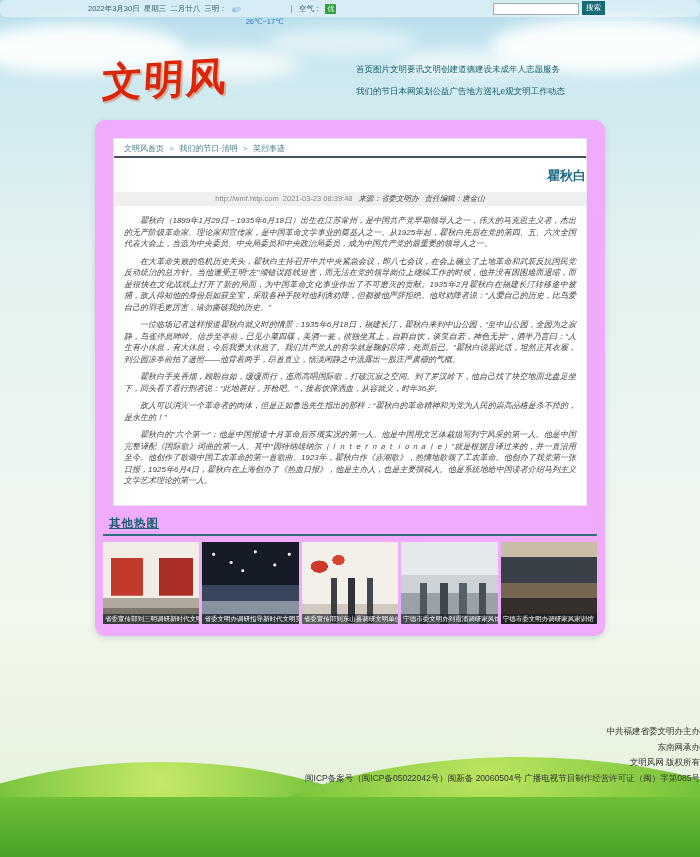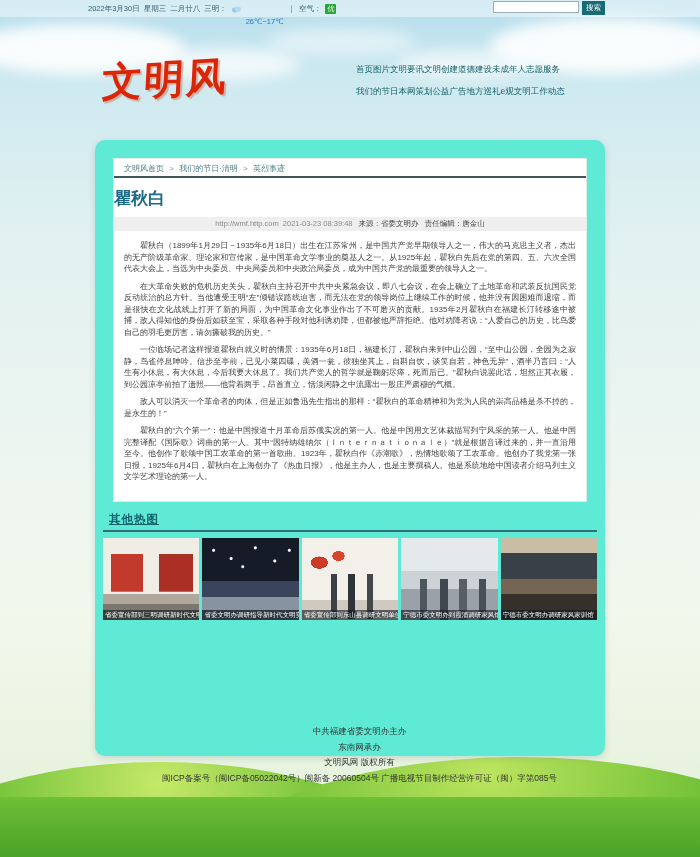--- a/index.html
+++ b/index.html
@@ -16,44 +16,44 @@
   .c3 { right:-25px; top:18px; width:235px; height:56px; }
   .c4 { right:165px; top:50px; width:140px; height:28px; opacity:.7; }
   .c5 { left:38%; top:28px; width:150px; height:28px; opacity:.55; }
   
   .grass { position:absolute; left:0; right:0; bottom:0; height:110px; z-index:1; pointer-events:none; }
   .grass-base { position:absolute; left:0; right:0; bottom:0; height:60px; background:linear-gradient(180deg,#6fbf37,#4aa228); }
   .hill { position:absolute; border-radius:50%; }
   .h1 { left:-130px; bottom:-165px; width:580px; height:260px; background:radial-gradient(ellipse at 50% 8%,#c6e969 0%,#7cc63e 38%,#52ae2b 72%); }
   .h2 { right:-150px; bottom:-175px; width:660px; height:275px; background:radial-gradient(ellipse at 45% 6%,#bce45f 0%,#73c238 42%,#4aa628 75%); }
   
-  .topbar { position:absolute; top:0; left:0; right:0; height:17px; background:rgba(255,255,255,.45); z-index:4; font-size:7.5px; color:#35616d; }
+  .topbar { position:absolute; top:0; left:0; right:0; height:17px; background:rgba(255,255,255,.45); z-index:4; font-size:7.5px; color:#35616d;border-radius:6px; }
   .weather { position:absolute; left:88px; top:0; height:17px; display:flex; align-items:center; gap:4px; white-space:nowrap; }
   .temp { color:#2d74c8;margin-top:25px; }
   .air-badge { display:inline-block; background:#2ea33a; color:#fff; padding:1px 2px; border-radius:1px; font-size:7px; line-height:8px; }
-  .searchbox { position:absolute; right:95px; top:1px; display:flex; align-items:flex-start; gap:3px; }
+  .searchbox { position:absolute; right:95px; top:1px; display:flex; align-items:flex-end; gap:3px; }
   .searchbox input { width:86px; height:12px; border:1px solid #9ab0b4; background:#fff; font-size:8px; padding:0 2px; }
   .searchbox button { height:14px; background:#186a74; color:#fff; border:0; font-size:7.5px; padding:0 4px; cursor:pointer; }
   
   .header { position:absolute; top:52px; left:0; right:0; height:70px; z-index:2; }
   .logo { position:absolute; left:102px; top:0; font-size:40px; font-weight:bold; color:#db2507;
           transform:rotate(-3deg) skewX(-6deg); text-shadow:2px 2px 1px rgba(205,62,10,.35); letter-spacing:2px; }
   .nav { position:absolute; left:356px; top:12px; width:250px; }
   .nav-row { display:flex; margin-bottom:10px; }
   .nav-row a { font-size:8.5px; color:#145f68; text-decoration:none; white-space:nowrap; }
   
-  .card { position:absolute; left:95px; top:140px; width:510px; height:616px; background:#5eead4; border-radius:10px;
+  .card { position:absolute; left:95px; top:120px; width:510px; height:516px; background:#f0abfc; border-radius:10px;
           box-shadow:0 2px 6px rgba(90,130,140,.25); z-index:2; overflow:hidden; }
   .content-box { margin:18px 18px 0; border:1px solid #e3e8e9; background:#fff; }
   .breadcrumb { height:19px; line-height:19px; padding:0 10px; font-size:8px; color:#4a7d88; border-bottom:2px solid #43545c; }
   .breadcrumb .sep { margin:0 3px; color:#7a9aa2; }
-  .art-title { text-align:left; font-size:17px; font-weight:bold; color:#1d6a84; padding:9px 0 7px; }
+  .art-title { text-align:right; font-size:13px; font-weight:bold; color:#1d6a84; padding:9px 0 7px; }
   .meta { background:#efefef; text-align:center; font-size:7.5px; color:#8a8a8a; height:14px; line-height:14px; white-space:nowrap; }
-  .meta .dark { color:#444; margin-left:4px; }
-  .body-text { padding:9px 10px 12px; }
+  .meta .dark { color:#444; margin-left:4px;font-style:italic; }
+  .body-text { padding:9px 10px 12px;font-style:italic; }
   .body-text p { margin:0 0 6px; text-indent:2em; font-size:8px; line-height:11.5px; color:#3f3f3f; text-align:justify; }
   
   .hot { margin:10px 8px 0; }
   .hot-title { font-size:11.5px; font-weight:bold; color:#15616d; margin-left:6px; letter-spacing:1px;text-decoration:underline; }
   .hot-rule { border:0; border-top:2px solid #2f6f7a; margin:3px 0 6px; }
   .photos { display:flex; gap:3px; height:82px; }
   .photo { flex:1; position:relative; overflow:hidden; cursor:pointer; background:#ccc; }
   .caption { position:absolute; left:0; right:0; bottom:0; background:rgba(18,24,30,.62); color:#fff; font-size:6.5px; line-height:10px; padding:0 2px; white-space:nowrap; overflow:hidden; }
   .p1 { background:
     linear-gradient(90deg,rgba(0,0,0,0) 0 8%,#c23a2b 8% 42%,rgba(0,0,0,0) 42% 58%,#ab2f25 58% 94%,rgba(0,0,0,0) 94%) 0 38%/100% 46% no-repeat,
@@ -69,21 +69,21 @@
   .p3 { background:
     radial-gradient(ellipse 14px 10px at 18% 30%,#cf3a28 0 60%,rgba(0,0,0,0) 62%),
     radial-gradient(ellipse 10px 8px at 38% 22%,#d8452e 0 60%,rgba(0,0,0,0) 62%),
     linear-gradient(90deg,rgba(0,0,0,0) 0 30%,#3c4146 30% 36%,rgba(0,0,0,0) 36% 48%,#2f3438 48% 55%,rgba(0,0,0,0) 55% 68%,#43484d 68% 74%,rgba(0,0,0,0) 74%) 0 100%/100% 55% no-repeat,
     linear-gradient(180deg,#f3f0ea 0 75%,#cfc9c0 75%); }
   .p4 { background:
     linear-gradient(90deg,rgba(0,0,0,0) 0 20%,#4e565e 20% 27%,rgba(0,0,0,0) 27% 40%,#3f474e 40% 48%,rgba(0,0,0,0) 48% 60%,#565e66 60% 68%,rgba(0,0,0,0) 68% 80%,#474f57 80% 88%,rgba(0,0,0,0) 88%) 0 100%/100% 50% no-repeat,
     linear-gradient(180deg,#e6e9ec 0 40%,#cdd2d6 40% 62%,#9aa1a8 62%); }
   .p5 { background:linear-gradient(180deg,#c9bda6 0 18%,#3a4047 18% 50%,#756553 50% 68%,#36302c 68%); }
   
-  .footer { position:absolute; left:0; right:0; top:726px; text-align:center; z-index:3; font-size:8.5px; color:#333;padding-left:19px; }
+  .footer { position:absolute; left:0; right:0; top:726px; text-align:right; z-index:3; font-size:8.5px; color:#333;padding-left:19px; }
   .footer div { margin-bottom:3.5px; }
 </style>
 </head>
 <body>
 
 <div class="cloud c1"></div>
 <div class="cloud c2"></div>
 <div class="cloud c3"></div>
 <div class="cloud c4"></div>
 <div class="cloud c5"></div>
@@ -144,20 +144,21 @@
     <div class="art-title">瞿秋白</div>
     <div class="meta">
       <span>http://wmf.http.com</span>&nbsp;&nbsp;<span>2021-03-23 08:39:48</span>
       <span class="dark">来源：省委文明办</span>
       <span class="dark">责任编辑：唐金山</span>
     </div>
     <div class="body-text">
       <p>瞿秋白（1899年1月29日－1935年6月18日）出生在江苏常州，是中国共产党早期领导人之一，伟大的马克思主义者，杰出的无产阶级革命家、理论家和宣传家，是中国革命文学事业的奠基人之一。从1925年起，瞿秋白先后在党的第四、五、六次全国代表大会上，当选为中央委员、中央局委员和中央政治局委员，成为中国共产党的最重要的领导人之一。</p>
       <p>在大革命失败的危机历史关头，瞿秋白主持召开中共中央紧急会议，即八七会议，在会上确立了土地革命和武装反抗国民党反动统治的总方针。当他遭受王明“左”倾错误路线迫害，而无法在党的领导岗位上继续工作的时候，他并没有因困难而退缩，而是很快在文化战线上打开了新的局面，为中国革命文化事业作出了不可磨灭的贡献。1935年2月瞿秋白在福建长汀转移途中被捕，敌人得知他的身份后如获至宝，采取各种手段对他利诱劝降，但都被他严辞拒绝。他对劝降者说：“人爱自己的历史，比鸟爱自己的羽毛更厉害，请勿撕破我的历史。”</p>
       <p>一位临场记者这样报道瞿秋白就义时的情景：1935年6月18日，福建长汀，瞿秋白来到中山公园，“至中山公园，全园为之寂静，鸟雀停息呻吟。信步至亭前，已见小菜四碟，美酒一瓮，彼独坐其上，自斟自饮，谈笑自若，神色无异”，酒半乃言曰：“人生有小休息，有大休息，今后我要大休息了。我们共产党人的哲学就是鞠躬尽瘁，死而后已。”瞿秋白说罢此话，坦然正其衣履，到公园凉亭前拍了遗照——他背着两手，昂首直立，恬淡闲静之中流露出一股庄严肃穆的气概。</p>
+      <p>瞿秋白手夹香烟，顾盼自如，缓缓而行，迤而高唱国际歌，打破沉寂之空间。到了罗汉岭下，他自己找了块空地面北盘足坐下，回头看了看行刑者说：“此地甚好，开枪吧。”，接着饮弹洒血，从容就义，时年36岁。</p>
       <p>敌人可以消灭一个革命者的肉体，但是正如鲁迅先生指出的那样：“瞿秋白的革命精神和为党为人民的崇高品格是杀不掉的，是永生的！”</p>
       <p>瞿秋白的“六个第一”：他是中国报道十月革命后苏俄实况的第一人。他是中国用文艺体裁描写列宁风采的第一人。他是中国完整译配《国际歌》词曲的第一人。其中“因特纳雄纳尔（Ｉｎｔｅｒｎａｔｉｏｎａｌｅ）”就是根据音译过来的，并一直沿用至今。他创作了歌颂中国工农革命的第一首歌曲。1923年，瞿秋白作《赤潮歌》，热情地歌颂了工农革命。他创办了我党第一张日报，1925年6月4日，瞿秋白在上海创办了《热血日报》，他是主办人，也是主要撰稿人。他是系统地给中国读者介绍马列主义文学艺术理论的第一人。</p>
     </div>
   </div>
 
   <div class="hot">
     <div class="hot-title">其他热图</div>
     <hr class="hot-rule">
     <div class="photos">
       <div class="photo p1">

